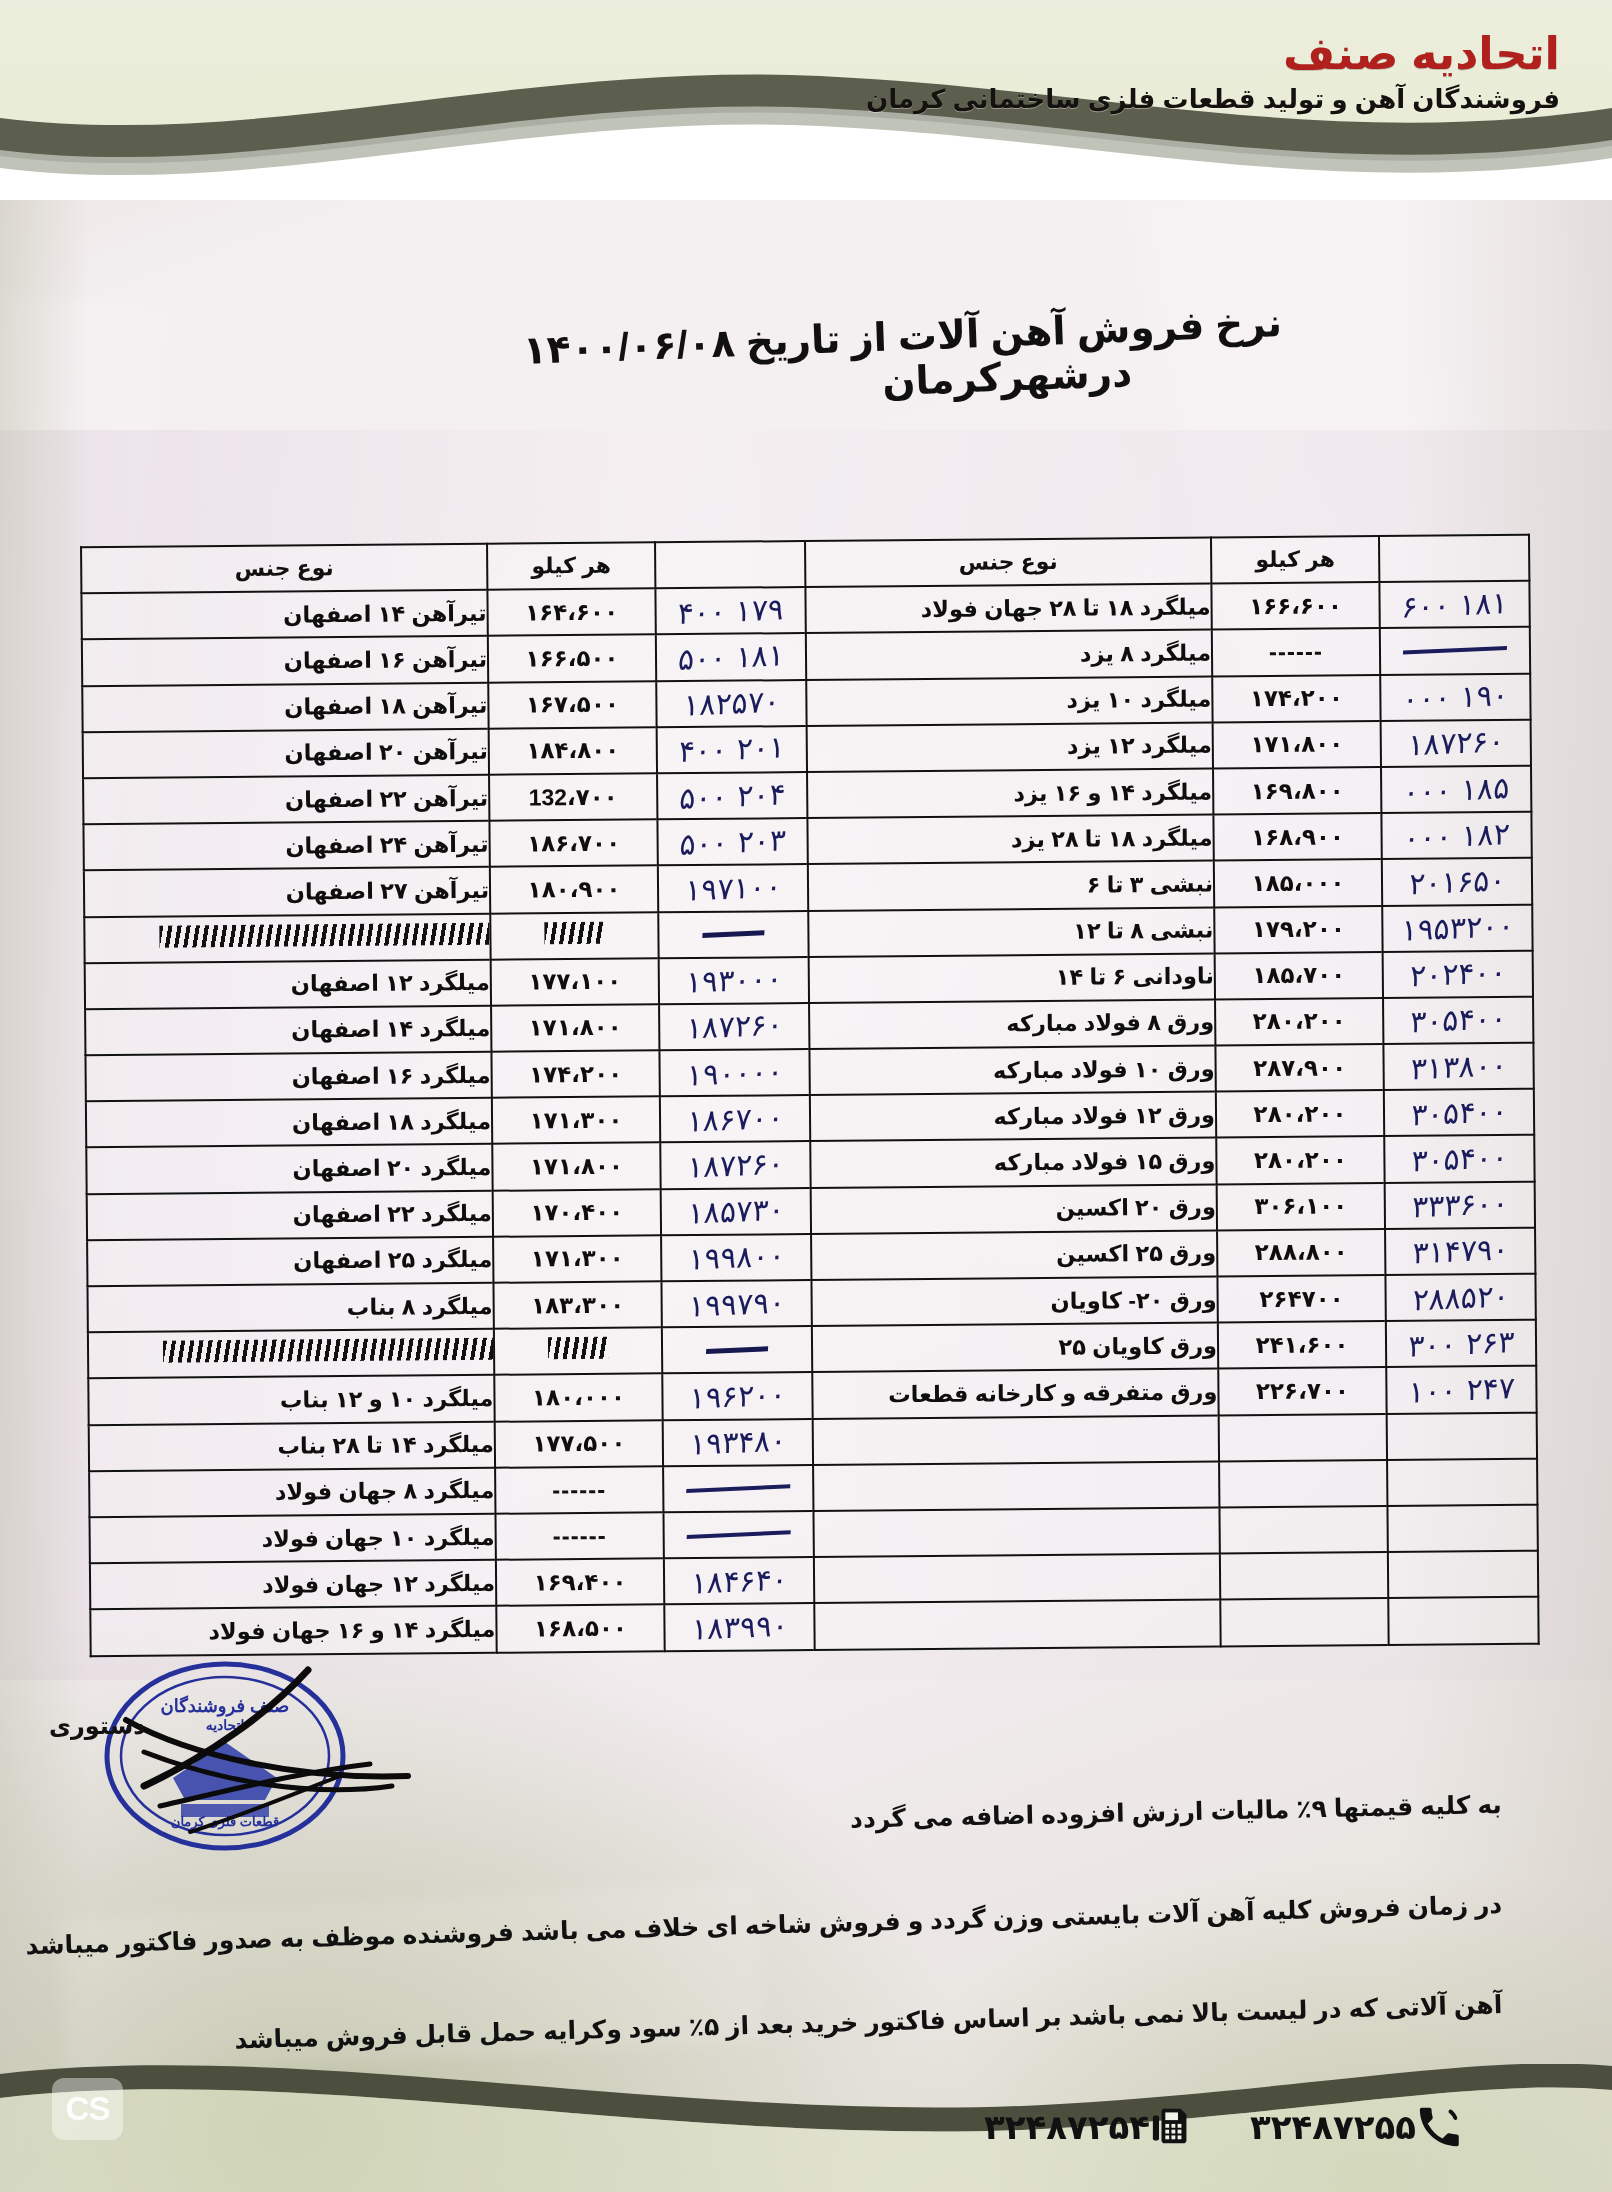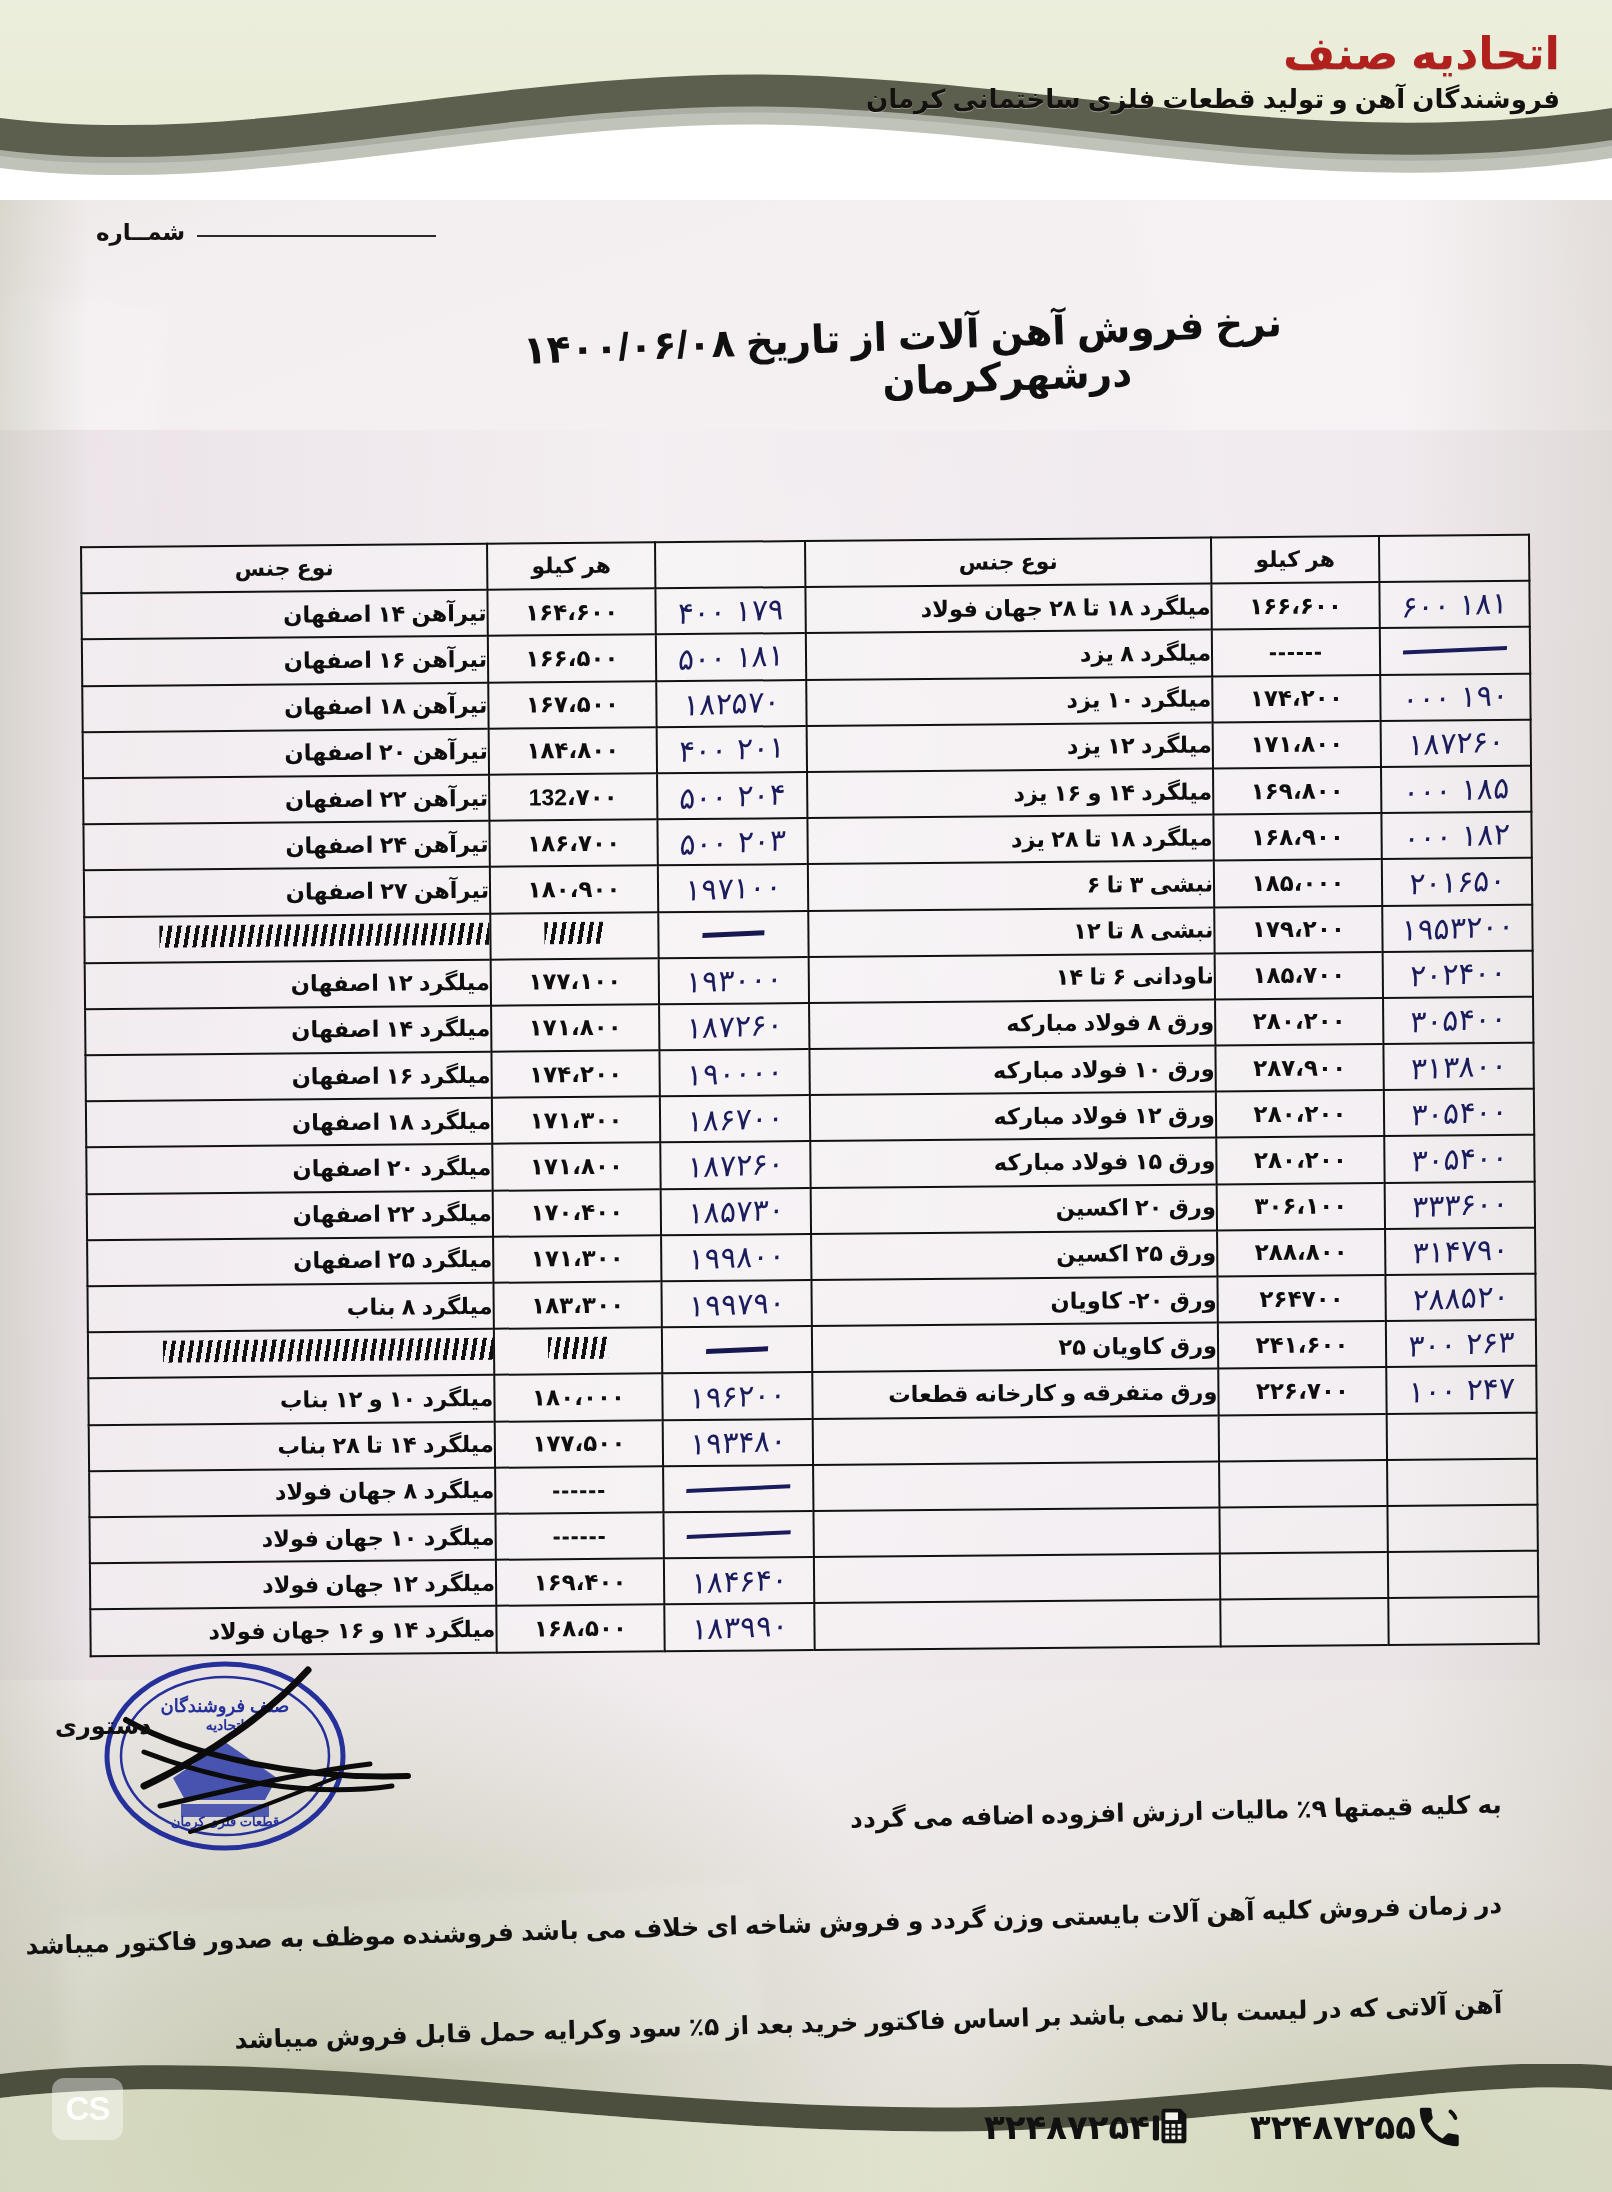--- a/index.html
+++ b/index.html
@@ -82,21 +82,21 @@
 
   
   .note{position:absolute;z-index:7;font-weight:bold;color:#111;text-align:right;
         white-space:nowrap;}
   #note1{right:110px;top:1790px;font-size:25px;transform:rotate(-1.3deg);transform-origin:right center;}
   #note2{right:110px;top:1890px;font-size:25px;transform:rotate(-1.6deg);transform-origin:right center;}
   #note3{right:110px;top:1990px;font-size:25px;transform:rotate(-1.6deg);transform-origin:right center;}
 
   
   #stamp-area{position:absolute;left:40px;top:1660px;width:470px;height:200px;z-index:8;}
-  #stamp-label{position:absolute;left:55px;top:1712px;font-size:24px;font-weight:bold;
+  #stamp-label{position:absolute;left:49px;top:1712px;font-size:24px;font-weight:bold;
      color:#111;z-index:9;}
 
   
   #contact{position:absolute;left:0;bottom:0;width:1612px;height:128px;z-index:6;overflow:hidden;}
   .contact-items{position:absolute;right:150px;top:40px;display:flex;align-items:center;gap:54px;}
   .ci{display:flex;align-items:center;}
   .ci .num{font-size:34px;font-weight:bold;color:#111;letter-spacing:2px;}
   .ci svg{display:block;}
 
   
@@ -127,24 +127,20 @@
     <path d="M0,150 C260,182 520,94 820,108 C1110,122 1330,182 1612,140 L1612,166 C1330,208 1110,148 820,134 C520,120 260,208 0,176 Z" fill="#b9bcb2" opacity=".85"></path>
     <path d="M0,168 C260,200 520,112 820,126 C1110,140 1330,200 1612,158 L1612,200 L0,200 Z" fill="#ffffff"></path>
   </svg>
   <div class="brand">
     <div class="l1">اتحادیه صنف</div>
     <div class="l2">فروشندگان آهن و تولید قطعات فلزی ساختمانی کرمان</div>
   </div>
 </div>
 
 <div id="meta">
-  <div class="meta-row">
-    <div class="rule"></div>
-    <div class="lbl">شمــاره</div>
-  </div>
 </div>
 
 <div id="doc-title">
   <div class="t1">نرخ فروش آهن آلات از تاریخ ۱۴۰۰/۰۶/۰۸</div>
   <div class="t2">درشهرکرمان</div>
 </div>
 
 <div id="table-wrap">
   <table class="price">
     <colgroup>

